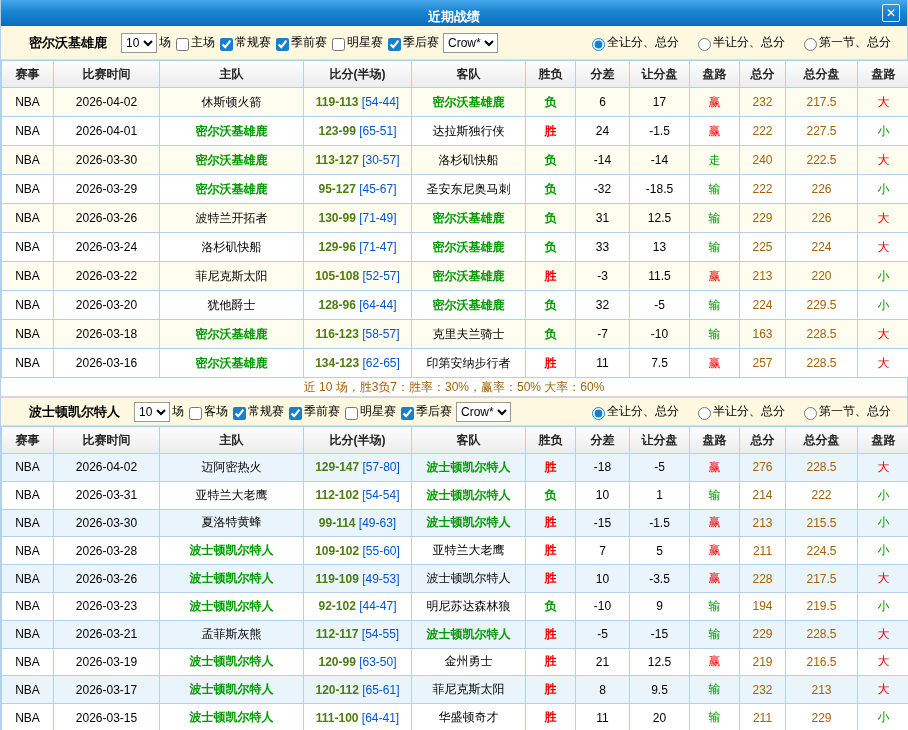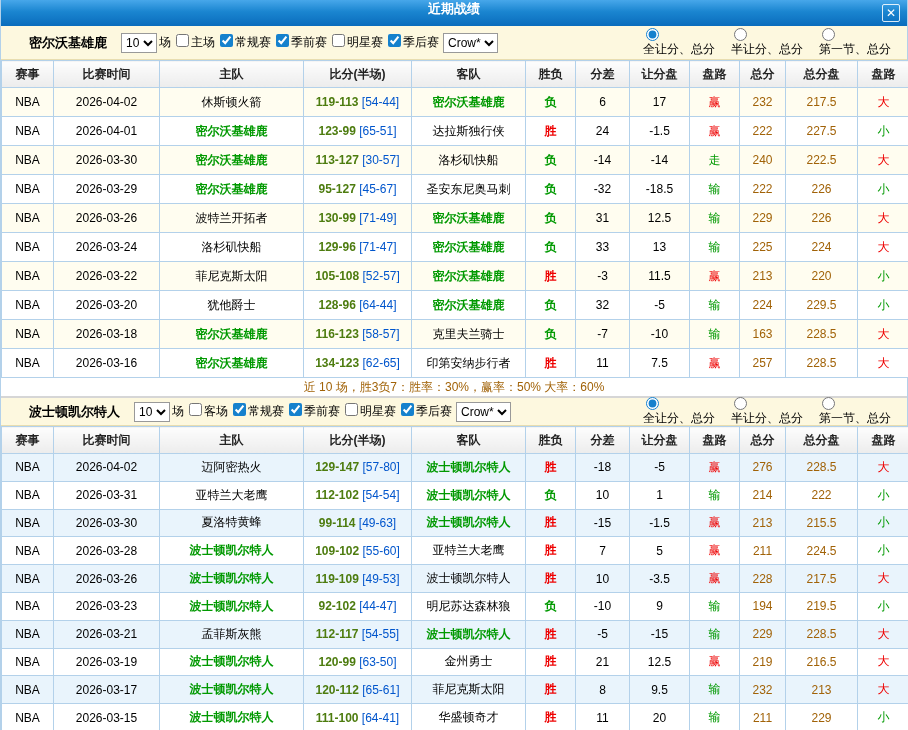--- a/index.html
+++ b/index.html
@@ -3,40 +3,40 @@
 <meta charset="utf-8">
 <style>
   * { box-sizing: border-box; }
   html,body { margin:0; padding:0; }
   body {
     width:908px; height:730px; overflow:hidden; background:#fff;
     font-family:"Liberation Sans","DejaVu Sans",sans-serif; font-size:12px; color:#000;
   }
   .panel { width:908px; height:730px; border-left:1px solid #b3d1ea; border-right:1px solid #b3d1ea; }
   .titlebar {
-    height:26px; display:flex; align-items:flex-start; justify-content:center; position:relative;
+    height:26px; display:flex; align-items:flex-end; justify-content:center; position:relative;
     background:linear-gradient(180deg,#47a7ea 0%,#1a85d0 45%,#0a6cbc 100%);
     color:#fff; font-weight:bold; font-size:13px;
   }
   .close {
     position:absolute; right:7px; top:4px; width:18px; height:18px; line-height:16px;
     text-align:center; color:#fff; font-weight:bold; cursor:pointer;
     border:1px solid rgba(255,255,255,.85); border-radius:2px; font-size:12px;
   }
   .filterbar {
     display:flex; align-items:center; background:#fdf8df; height:34px; padding:0 8px;
     border-bottom:1px solid #e8ddb0; white-space:nowrap;
   }
   .filterbar.second { height:30px; border-top:2px solid #d6d6d6; }
   .team { font-size:13px; font-weight:bold; margin:0 12px 0 20px; }
   select { font-size:12px; height:20px; margin:0 2px; border:1px solid #999; background:#fff; }
   .suffix { margin-right:2px; }
   .cbgroup, .radiogroup { display:inline-flex; align-items:center; }
-  .cb, .rb { display:inline-flex; align-items:flex-start; margin-right:2px; cursor:pointer; }
-  .rb { margin-left:14px;flex-direction:column; }
+  .cb, .rb { display:inline-flex; align-items:flex-end; margin-right:2px; cursor:pointer; }
+  .rb { margin-left:14px; }
   .cb input, .rb input { margin:0 2px 0 3px; width:13px; height:13px; accent-color:#1581cd; }
   .radiogroup { margin-left:auto; margin-right:6px; }
   table { border-collapse:collapse; table-layout:fixed; width:908px; }
   th, td {
     border:1px solid #b3d1ea; text-align:center; padding:0;
     overflow:hidden; white-space:nowrap;
   }
   thead th {
     height:27px; background:linear-gradient(180deg,#fdfdfd 0%,#ececec 100%);
     font-weight:bold; color:#222; font-size:12px;

